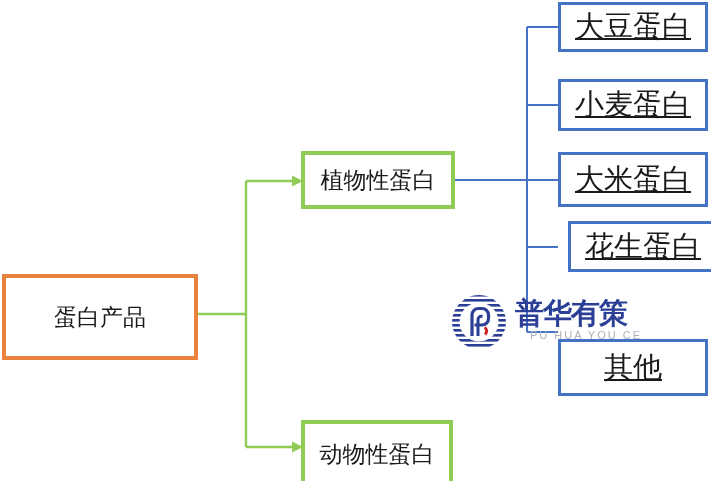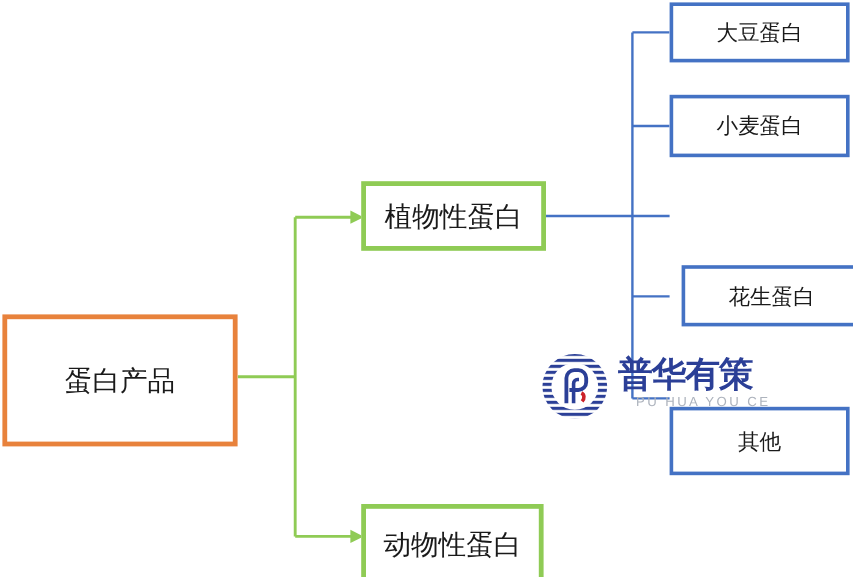--- a/index.html
+++ b/index.html
@@ -23,21 +23,21 @@
   .blue-line{stroke:var(--leaf-border);stroke-width:2;fill:none;}
 
   .node{position:absolute;}
   .node .rect{position:absolute;left:0;top:0;right:0;bottom:0;background:#ffffff;z-index:1;box-sizing:border-box;}
   .node .lbl{position:absolute;left:0;top:0;right:0;bottom:0;z-index:3;display:flex;align-items:center;justify-content:center;color:var(--text-color);}
   .rect.orange{border:4px solid var(--root-border);}
   .rect.green{border:4px solid var(--branch-border);}
   .rect.blue{border:3px solid var(--leaf-border);}
   .lbl.big{font-size:23px;}
   .lbl.mid{font-size:23px;}
-  .lbl.small{font-size:18px;}
+  .lbl.small{font-size:29px;text-decoration:underline;}
 
   .watermark{position:absolute;left:450px;top:292px;width:200px;height:62px;z-index:2;}
   .wm-logo{position:absolute;left:1px;top:2px;width:56px;height:56px;}
   .wm-brand{
     position:absolute;left:65px;top:7px;
     font-size:29px;font-weight:bold;letter-spacing:-1px;
     color:var(--wm-blue);white-space:nowrap;line-height:1;
   }
   .wm-sub{
     position:absolute;left:80px;top:38px;
@@ -61,41 +61,45 @@
 
     <path class="blue-line" d="M455 180 H527"></path>
     <path class="blue-line" d="M527 27 V332"></path>
     <path class="blue-line" d="M527 27 H558"></path>
     <path class="blue-line" d="M527 105 H558"></path>
     <path class="blue-line" d="M527 180 H558"></path>
     <path class="blue-line" d="M527 247 H558"></path>
     <path class="blue-line" d="M527 332 H558"></path>
   </svg>
 
-  <div class="node" style="left:2px;top:262px;width:196px;height:110px;">
+  <div class="node" style="left:2px;top:274px;width:196px;height:86px;">
     <div class="rect orange"></div>
     <div class="lbl big">蛋白产品</div>
   </div>
 
   <div class="node" style="left:301px;top:151px;width:154px;height:58px;border-radius:29px;">
     <div class="rect green"></div>
     <div class="lbl mid">植物性蛋白</div>
   </div>
   <div class="node" style="left:301px;top:420px;width:152px;height:68px;">
     <div class="rect green"></div>
     <div class="lbl mid">动物性蛋白</div>
   </div>
 
   <div class="node" style="left:558px;top:2px;width:150px;height:50px;">
     <div class="rect blue"></div>
     <div class="lbl small">大豆蛋白</div>
   </div>
   <div class="node" style="left:558px;top:79px;width:150px;height:52px;">
     <div class="rect blue"></div>
     <div class="lbl small">小麦蛋白</div>
+  </div>
+  <div class="node" style="left:558px;top:152px;width:150px;height:55px;">
+    <div class="rect blue"></div>
+    <div class="lbl small">大米蛋白</div>
   </div>
   <div class="node" style="left:558px;top:221px;width:150px;height:51px;margin-left:10px;">
     <div class="rect blue"></div>
     <div class="lbl small">花生蛋白</div>
   </div>
   <div class="node" style="left:558px;top:298px;width:150px;height:57px;margin-top:41px;">
     <div class="rect blue"></div>
     <div class="lbl small">其他</div>
   </div>
 

